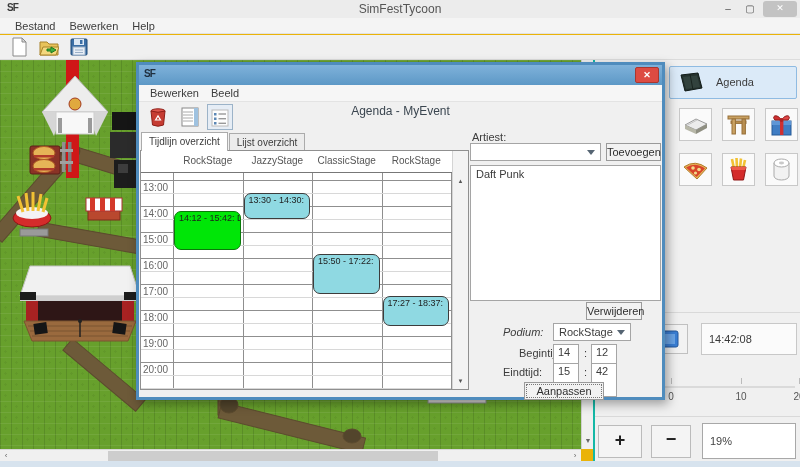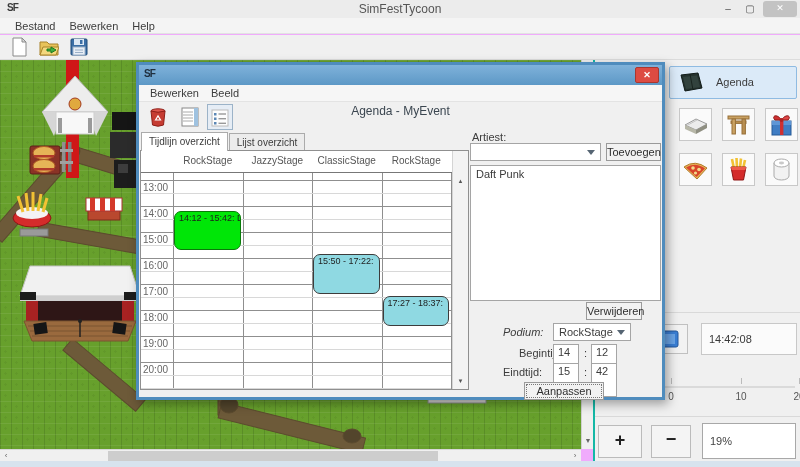--- a/index.html
+++ b/index.html
@@ -1,18 +1,18 @@
 <!DOCTYPE html>
 <html><head>
 <meta charset="utf-8">
 <style>
   * { margin:0; padding:0; box-sizing:border-box; }
   html,body { width:800px; height:467px; overflow:hidden; }
   body { font-family:"Liberation Sans", sans-serif; font-size:11px; color:#333; background:#ececec; }
-  #app { position:relative; width:800px; height:467px; background:#f0abfc; outline:1px solid #9ab0c4; overflow:hidden; }
+  #app { position:relative; width:800px; height:467px; background:#eab308; outline:1px solid #9ab0c4; overflow:hidden; }
 
   
   #titlebar { position:absolute; left:0; top:0; width:800px; height:18px; background:#ececec; }
   #app-logo { position:absolute; left:7px; top:2px; width:16px; height:14px; font-weight:bold; font-size:10px; color:#3a3a3a; letter-spacing:-1px; }
   #main-title { position:absolute; left:0; right:0; top:2px; text-align:center; font-size:12px; color:#555; }
   .winctl { position:absolute; top:1px; width:20px; height:16px; text-align:center; line-height:15px; font-size:10px; color:#555; }
   #btn-min { right:62px; }
   #btn-max { right:40px; }
   #btn-close { right:3px; width:34px; background:#c3c3c3; border-radius:3px; color:#fff; font-size:9px; }
   #main-menubar { position:absolute; left:0; top:18px; width:800px; height:16px; background:#f4f4f4; border-bottom:1px solid #e2e2e2; padding-left:8px; }
@@ -387,20 +387,21 @@
             <div class="half-line" style="top: 150px;"></div>
             <div class="time-label" style="top: 139px;">18:00</div>
             <div class="hour-line" style="top: 163px;"></div>
             <div class="half-line" style="top: 176px;"></div>
             <div class="time-label" style="top: 165px;">19:00</div>
             <div class="hour-line" style="top: 189px;"></div>
             <div class="half-line" style="top: 202px;"></div>
             <div class="time-label" style="top: 191px;">20:00</div>
             <div class="half-line" style="top: 215px;"></div>
             <div class="sch-event" style="top: 38.2px; height: 39px; left: 33px; width: 66.5px; background: rgb(0, 230, 7); border-color: rgb(10, 122, 10);">14:12 - 15:42: Daft Punk</div>
+            <div class="sch-event" style="top: 20px; height: 26px; left: 102.5px; width: 66.5px; background: rgb(143, 217, 226); border-color: rgb(60, 60, 60);">13:30 - 14:30:</div>
             <div class="sch-event" style="top: 80.6667px; height: 39.8667px; left: 172px; width: 66.5px; background: rgb(143, 217, 226); border-color: rgb(60, 60, 60);">15:50 - 17:22:</div>
             <div class="sch-event" style="top: 122.7px; height: 30.3333px; left: 241.5px; width: 66.5px; background: rgb(143, 217, 226); border-color: rgb(60, 60, 60);">17:27 - 18:37:</div>
           </div>
         <div id="sch-vscroll" style="position:absolute; right:0; top:0; bottom:0;">
           <div class="arr" style="top:23px;">▲</div>
           <div class="arr" style="bottom:1px;">▼</div>
         </div>
       </div>
 
       <div class="dlabel" style="left:333px; top:66px;">Artiest:</div>

